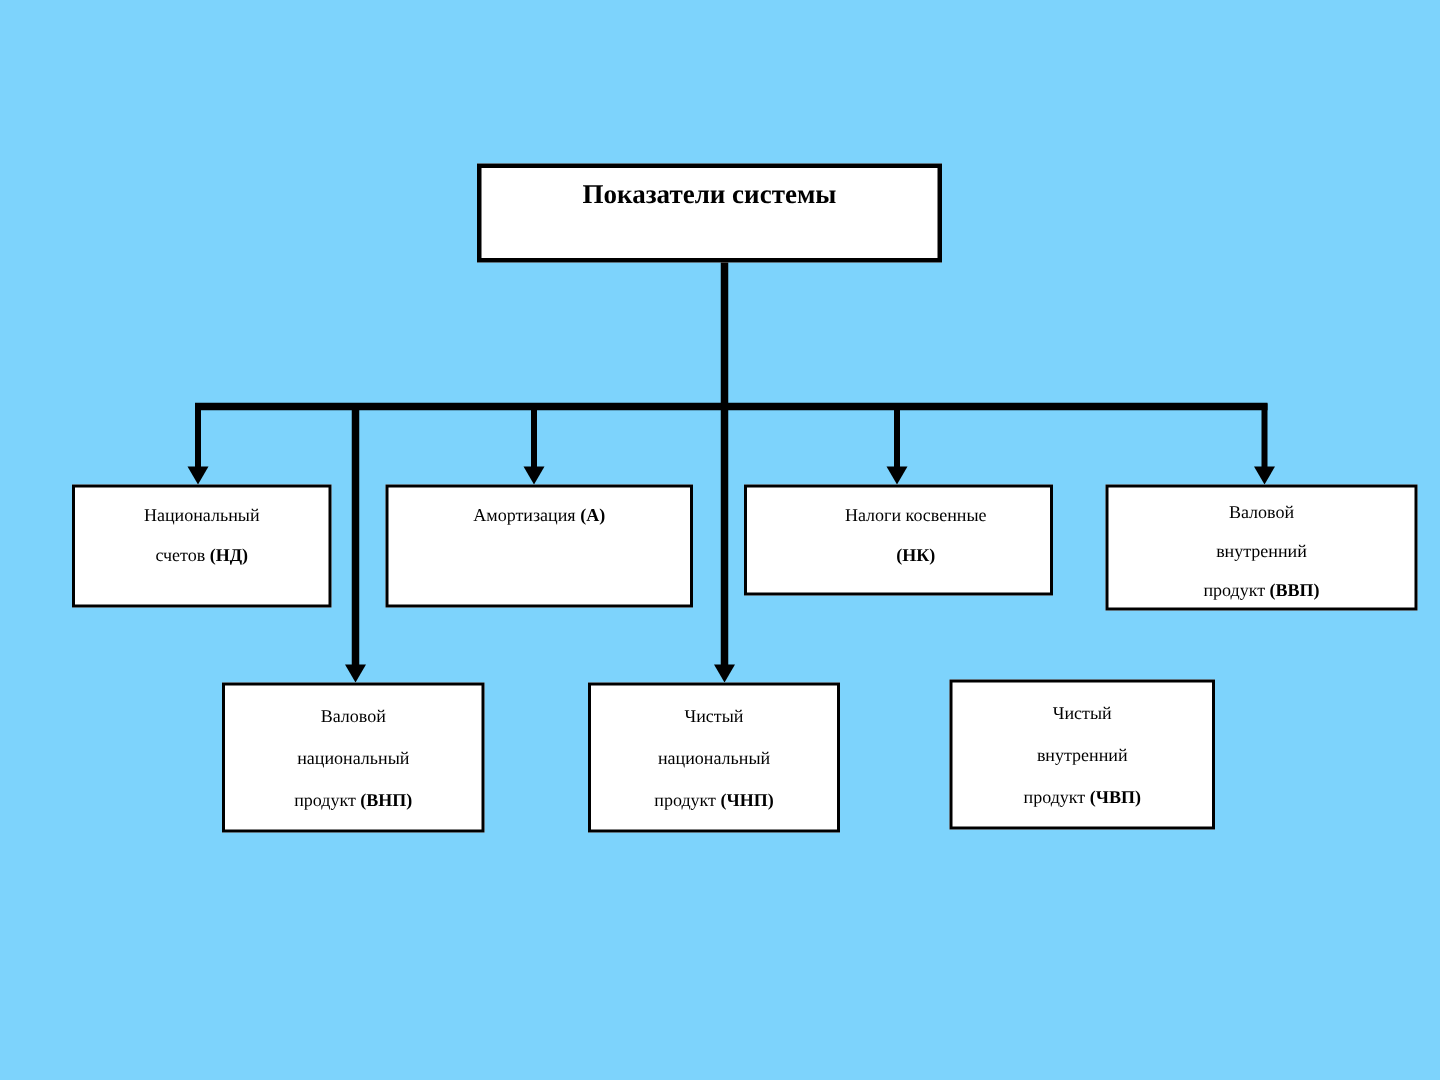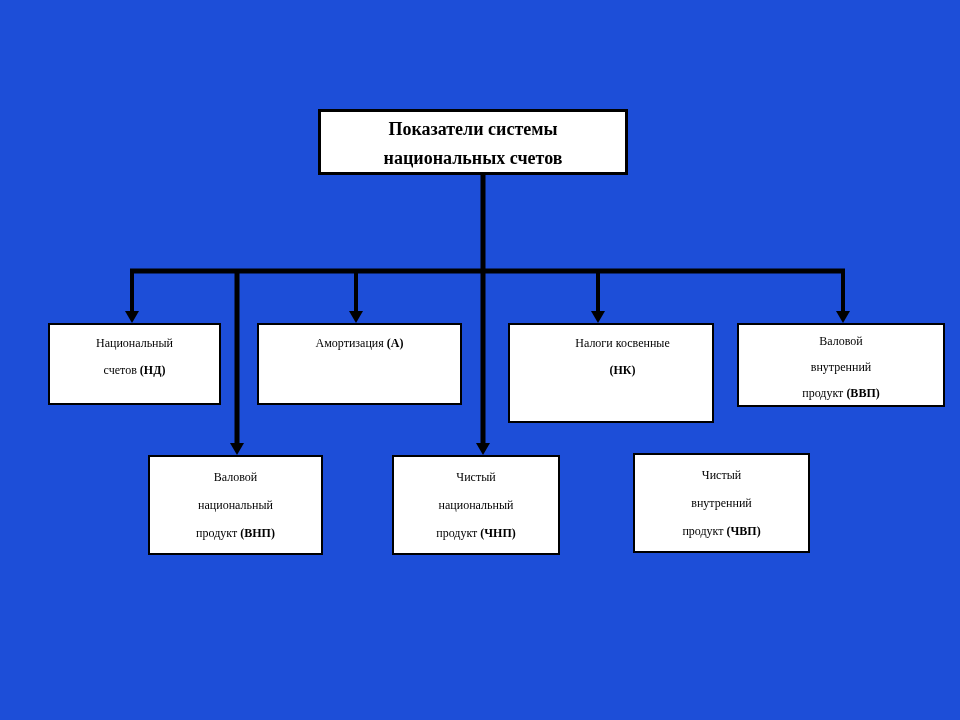--- a/index.html
+++ b/index.html
@@ -4,21 +4,21 @@
 <style>
   html, body {
     margin: 0;
     padding: 0;
     background: #ffffff;
   }
   .canvas {
     position: relative;
     width: 960px;
     height: 720px;
-    background: #1d4ed8;
+    background: #7dd3fc;
     overflow: hidden;
     font-family: "Liberation Serif", "DejaVu Serif", serif;
     color: #000000;
   }
   .connectors {
     position: absolute;
     left: 0;
     top: 0;
     z-index: 0;
   }
@@ -80,40 +80,39 @@
     <line x1="598" y1="269" x2="598" y2="314" stroke-width="4" stroke="#000000"></line>
     <polygon points="598,323 591,311 605,311" fill="#000000"></polygon>
 
     <line x1="843" y1="269" x2="843" y2="314" stroke-width="4" stroke="#000000"></line>
     <polygon points="843,323 836,311 850,311" fill="#000000"></polygon>
   </svg>
 
   <div class="node title-box" style="left:318px; top:109px; width:310px; height:66px;">
     <div class="txt">
       <span>Показатели системы</span><br>
-      <span>национальных счетов</span>
     </div>
   </div>
 
   <div class="node" style="left:48px; top:323px; width:173px; height:82px;">
     <div class="txt">
       <span>Национальный</span><br>
       <span>счетов</span>
       <b>(НД)</b>
     </div>
   </div>
 
   <div class="node" style="left:257px; top:323px; width:205px; height:82px;">
     <div class="txt">
       <span>Амортизация</span>
       <b>(А)</b>
     </div>
   </div>
 
-  <div class="node" style="left:508px; top:323px; width:206px; height:100px;padding-left:23px;">
+  <div class="node" style="left:496px; top:323px; width:206px; height:74px;padding-left:23px;">
     <div class="txt">
       <span>Налоги косвенные</span><br>
       <b>(НК)</b>
     </div>
   </div>
 
   <div class="node tight" style="left:737px; top:323px; width:208px; height:84px;">
     <div class="txt">
       <span>Валовой</span><br>
       <span>внутренний</span><br>

